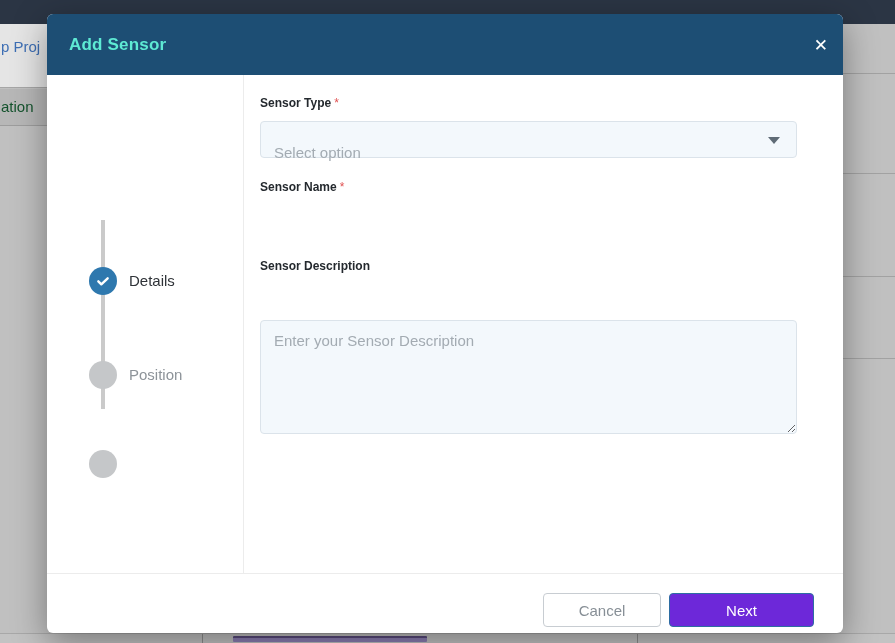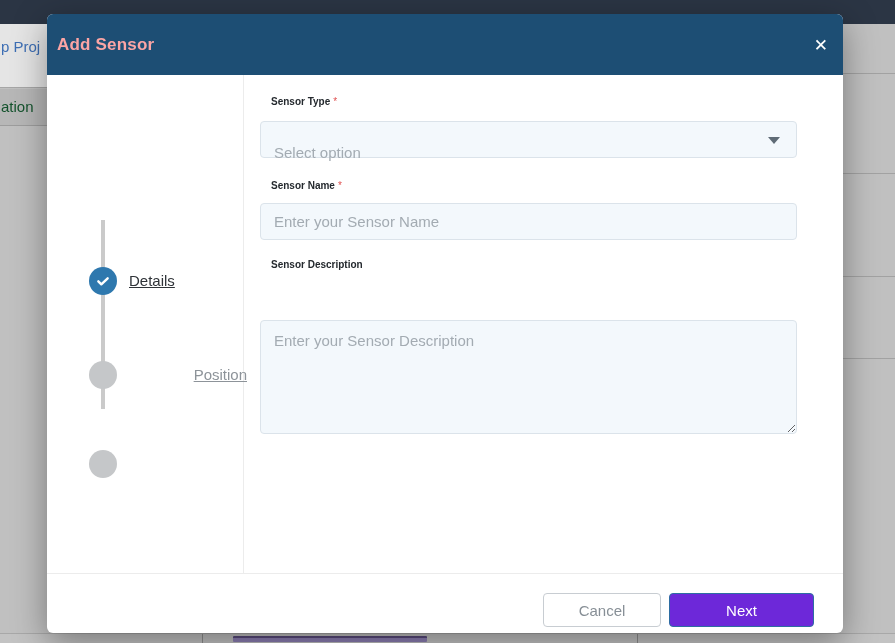--- a/index.html
+++ b/index.html
@@ -16,42 +16,42 @@
   .bg-right-line { position:absolute; left:0; width:52px; height:0; border-top:1px solid #a2a2a2; }
   .bg-bottom-strip { position:absolute; left:0; top:633px; width:895px; height:10px; background:#c3c3c3; border-top:1px solid #a8a8a8; }
   .bg-vline { position:absolute; top:0; width:1px; height:10px; background:#8f8f8f; }
   .bg-scroll-thumb { position:absolute; left:233px; top:2px; width:194px; height:6px; background:#8d7fb5; border-top:2px solid #5a4b7d; border-radius:1px; }
 
   
   .modal { position:absolute; left:47px; top:14px; width:796px; height:619px; background:#ffffff;
            border-radius:6px; box-shadow:0 10px 34px rgba(0,0,0,0.38); }
   .modal-header { position:absolute; left:0; top:0; width:100%; height:61px; background:#1d4e74;
                   border-radius:6px 6px 0 0; display:flex; align-items:center; }
-  .modal-title { color:#fca5a5; font-size:17px; font-weight:bold; padding-left:10px; letter-spacing:.2px; }
+  .modal-title { color:#5eead4; font-size:17px; font-weight:bold; padding-left:22px; letter-spacing:.2px; }
   .modal-close { position:absolute; right:15px; top:50%; transform:translateY(-50%); color:#ffffff;
                  font-size:17px; font-weight:bold; cursor:pointer; background:none; border:none; line-height:1;
                  font-family:"DejaVu Sans", sans-serif; }
 
   .modal-body { position:absolute; left:0; top:61px; width:796px; height:498px; }
   .col-divider { position:absolute; left:196px; top:0; width:1px; height:498px; background:#ececec; }
 
   
   .step-connector { position:absolute; left:54px; top:145px; width:4px; height:189px; background:#cacaca; }
   .step { position:absolute; left:42px; display:flex; align-items:center; cursor:pointer; }
   .step-circle { width:28px; height:28px; border-radius:50%; flex:0 0 28px;
                  display:flex; align-items:center; justify-content:center; }
   .step-circle.active { background:#2e78ae; }
   .step-circle.pending { background:#c5c7c9; }
-  .step-label { margin-left:12px; font-size:15px; width:118px; line-height:20px;text-decoration:underline; }
+  .step-label { margin-left:12px; font-size:15px; width:118px; line-height:20px; }
   .step-label.active { color:#2f3338; }
-  .step-label.pending { color:#8d9399;text-align:right; }
+  .step-label.pending { color:#8d9399; }
   .step1 { top:192px; } .step2 { top:286px; } .step3 { top:375px; }
 
   
-  .f-label { position:absolute; left:224px; font-size:10px; font-weight:bold; color:#24292e; }
+  .f-label { position:absolute; left:213px; font-size:12px; font-weight:bold; color:#24292e; }
   .f-req { color:#e05252; font-weight:normal; margin-left:3px; }
   .lbl-type { top:21px; } .lbl-name { top:105px; } .lbl-desc { top:184px; }
   .f-box { position:absolute; left:213px; width:537px; background:#f3f8fc; border:1px solid #dbe3ea;
            border-radius:4px; font-size:15px; color:#3c4146; font-family:"Liberation Sans", sans-serif; }
   .f-box::placeholder { color:#a3abb2; opacity:1; }
   .sel-box { top:46px; height:37px; display:flex; align-items:center; padding-left:13px; cursor:pointer; }
   .sel-placeholder { color:#a3abb2;margin-top:25px; }
   .caret { position:absolute; right:16px; top:15px; width:0; height:0;
            border-left:6px solid transparent; border-right:6px solid transparent; border-top:7px solid #5f6b76; }
   .inp-name { top:128px; height:37px; padding:0 13px; }
@@ -124,21 +124,20 @@
       <span>Sensor Type</span><span class="f-req">*</span>
     </div>
     <div class="f-box sel-box">
       <span class="sel-placeholder">Select option</span>
       <span class="caret"></span>
     </div>
 
     <div class="f-label lbl-name">
       <span>Sensor Name</span><span class="f-req">*</span>
     </div>
-    <input class="f-box inp-name" type="text" placeholder="Enter your Sensor Name" style="">
 
     <div class="f-label lbl-desc">Sensor Description</div>
     <textarea class="f-box txt-desc" placeholder="Enter your Sensor Description" style=""></textarea>
   </div>
 
   <div class="modal-footer">
     <button class="btn btn-cancel">Cancel</button>
     <button class="btn btn-next">Next</button>
   </div>
 

